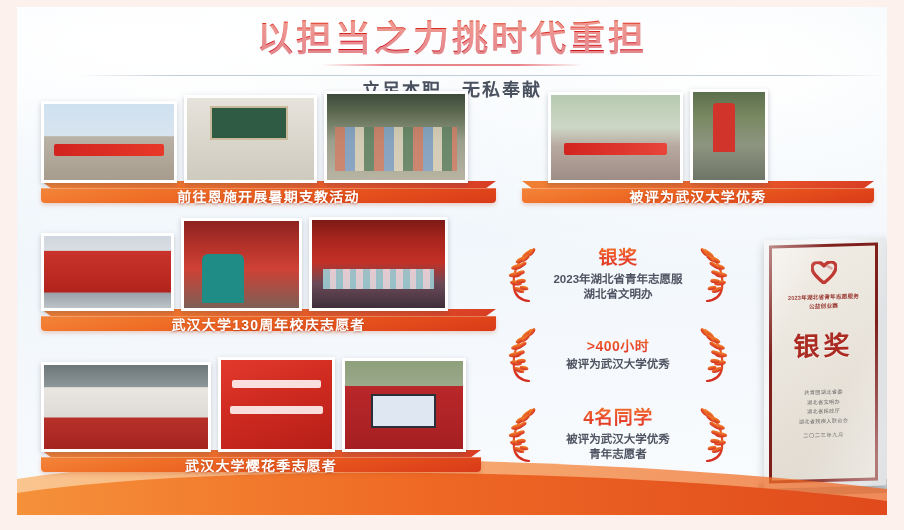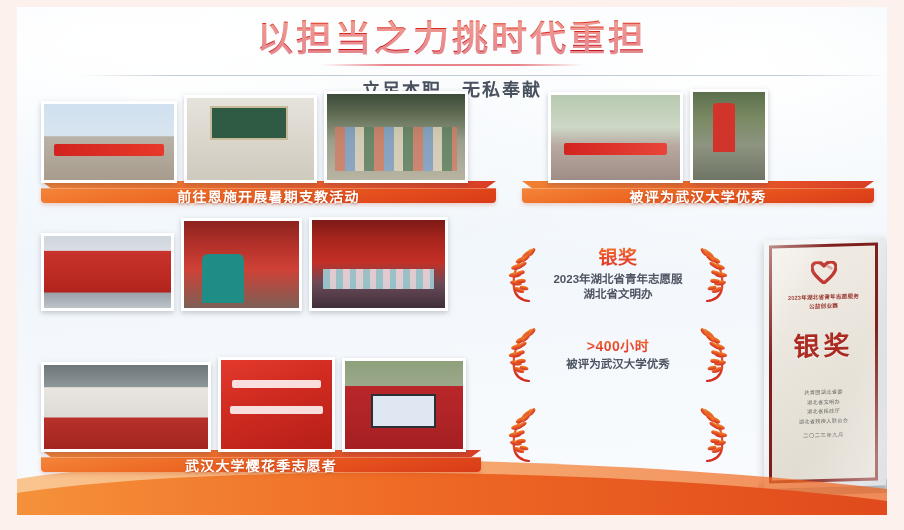--- a/index.html
+++ b/index.html
@@ -216,20 +216,26 @@
       <div class="photo" style="width:127px;height:72px;">
           <i class="ph-redgate"></i>
         </div>
       <div class="photo" style="width:115px;height:87px;">
           <i class="ph-volunteer"></i>
         </div>
       <div class="photo" style="width:133px;height:88px;">
           <i class="ph-stage"></i>
         </div>
     </div>
+    <div class="pedestal">
+      <div class="ped-top"></div>
+      <div class="ped-face">
+        <span class="ped-label">武汉大学130周年校庆志愿者</span>
+      </div>
+    </div>
   </div>
 
   <div class="group" style="left:24px;top:348px;width:440px;height:125px;">
     <div class="photos">
       <div class="photo" style="width:164px;height:84px;">
           <i class="ph-bldg-group"></i>
         </div>
       <div class="photo" style="width:111px;height:89px;">
           <i class="ph-redbanner"></i>
         </div>
@@ -371,20 +377,27 @@
             <ellipse cx="12" cy="44" rx="5.6" ry="2.4" transform="rotate(20 12 44)"></ellipse>
             <ellipse cx="25" cy="6" rx="4.6" ry="2" transform="rotate(-52 25 6)"></ellipse>
             <ellipse cx="19" cy="12" rx="4.8" ry="2" transform="rotate(-42 19 12)"></ellipse>
             <ellipse cx="15" cy="19" rx="5" ry="2.1" transform="rotate(-30 15 19)"></ellipse>
             <ellipse cx="13" cy="27" rx="5" ry="2.1" transform="rotate(-18 13 27)"></ellipse>
             <ellipse cx="14" cy="35" rx="4.8" ry="2.1" transform="rotate(-4 14 35)"></ellipse>
             <ellipse cx="17" cy="42" rx="4.5" ry="2" transform="rotate(12 17 42)"></ellipse>
           </g>
         </svg>
       </span>
+      <div class="achv-text">
+        <div class="achv-head">4名同学</div>
+        <div class="achv-sub">
+          <span>被评为武汉大学优秀</span><br>
+          <span>青年志愿者</span>
+        </div>
+      </div>
       <span class="laurel r">
         <svg viewBox="0 0 30 58" width="30" height="58">
           <g fill="none" stroke="url(#lg1)" stroke-width="2.2" stroke-linecap="round">
             <path d="M24 4 C12 12, 5 26, 7 42 C8 49, 13 54, 22 55"></path>
           </g>
           <g fill="url(#lg1)">
             <ellipse cx="20" cy="8" rx="5.5" ry="2.3" transform="rotate(-36 20 8)"></ellipse>
             <ellipse cx="14" cy="14" rx="5.8" ry="2.4" transform="rotate(-25 14 14)"></ellipse>
             <ellipse cx="10" cy="21" rx="6" ry="2.5" transform="rotate(-14 10 21)"></ellipse>
             <ellipse cx="8" cy="29" rx="6.2" ry="2.5" transform="rotate(-4 8 29)"></ellipse>

